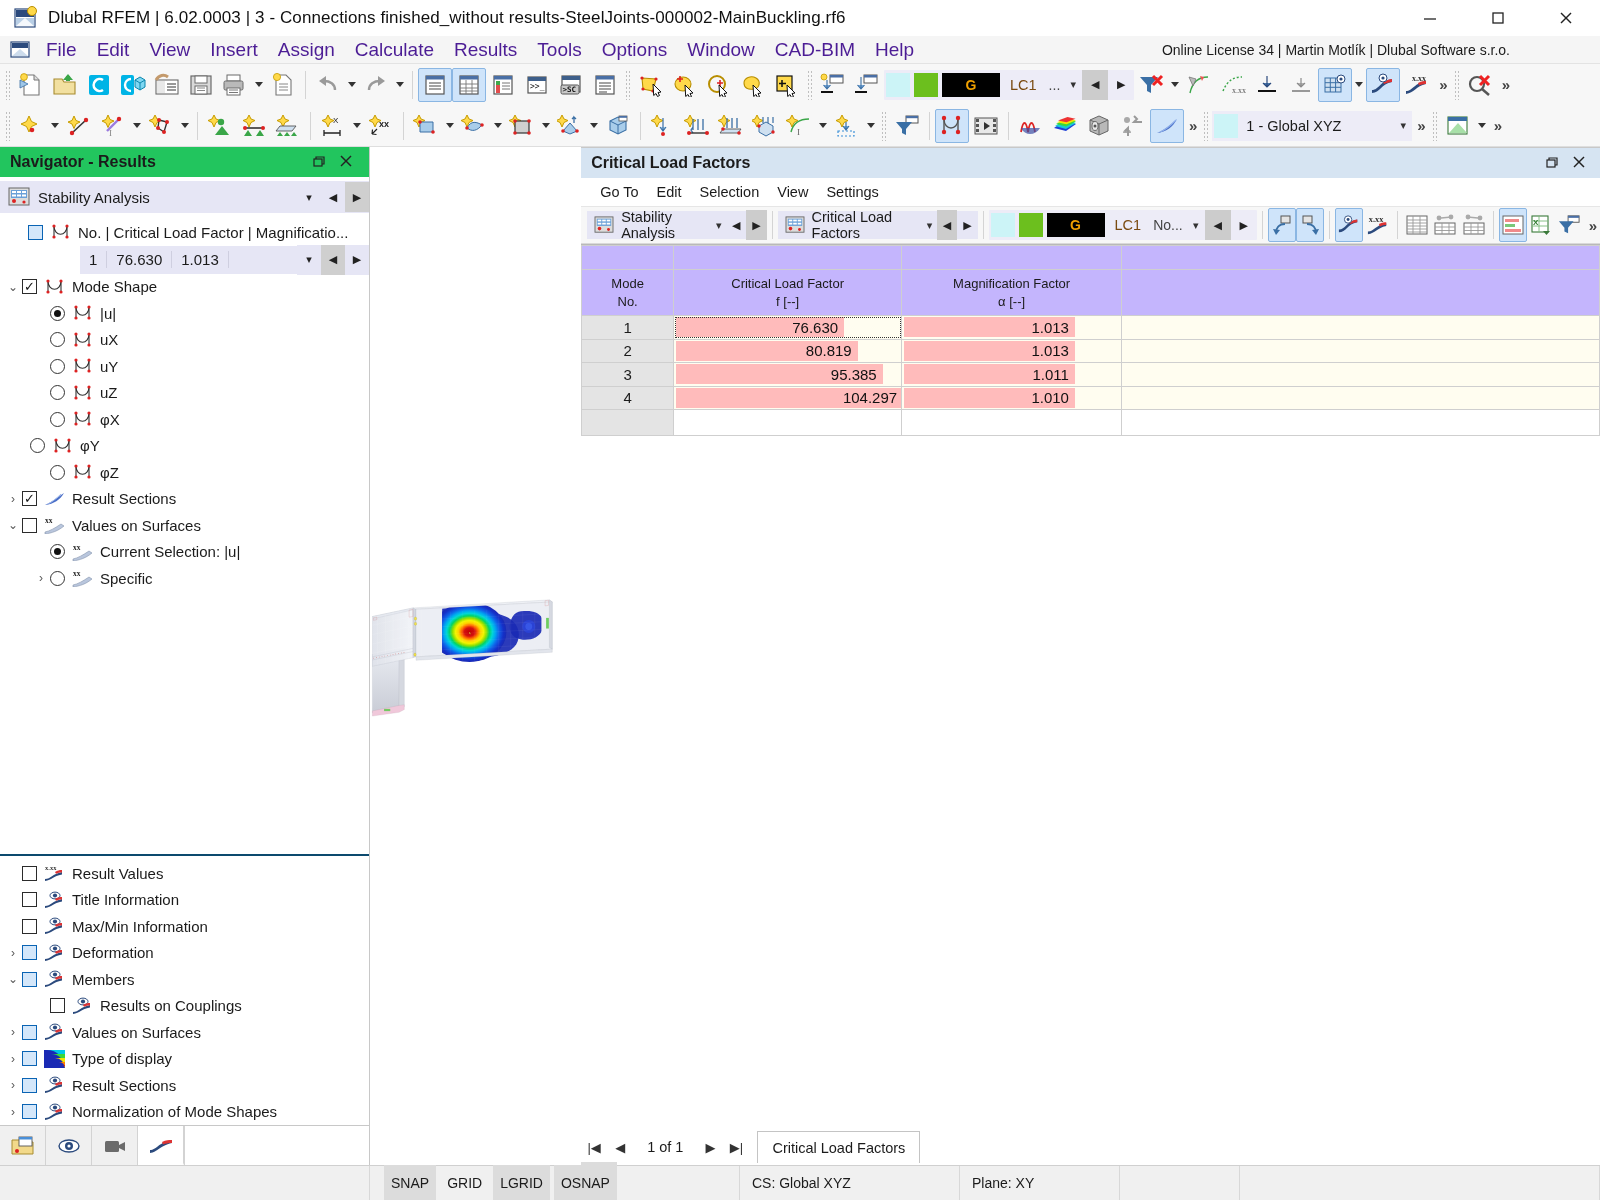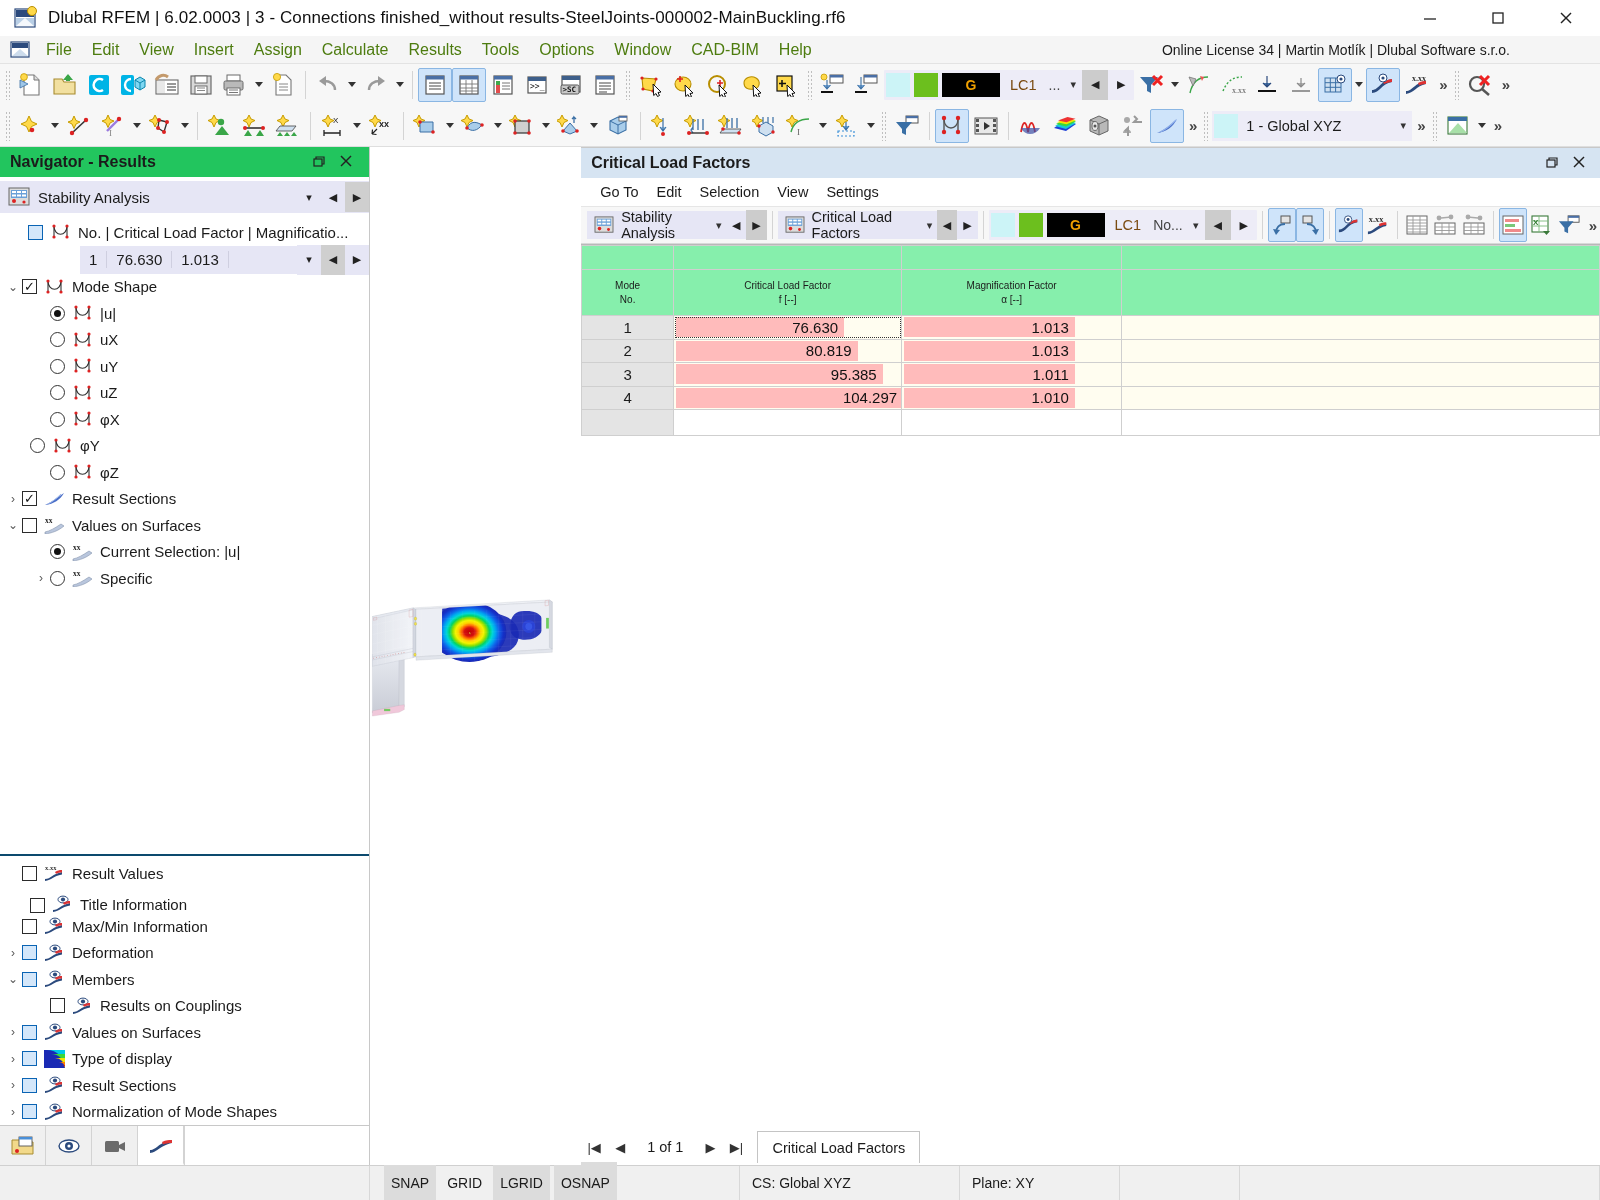--- a/index.html
+++ b/index.html
@@ -24,21 +24,21 @@
   .win-btns { margin-left: auto; display: flex; height: 36px; }
   .win-btn { width: 68px; height: 36px; display: flex; align-items: center; justify-content: center;
              font-size: 16px; color: #222; }
 
   
   .menubar {
     height: 28px; display: flex; align-items: center; background: #f5f5f5;
     border-bottom: 1px solid #e3e3e3; flex: 0 0 28px; padding-left: 4px;
   }
   .menubar .mb-icon { width: 22px; height: 20px; margin: 0 4px 0 6px; }
-  .menu-item { padding: 3px 10px; font-size: 16px; color: #4d7c0f; white-space: nowrap; }
+  .menu-item { padding: 3px 10px; font-size: 19px; color: #4c1d95; white-space: nowrap; }
   .license { margin-left: auto; margin-right: 90px; font-size: 14px; color: #1b1b1b; white-space: nowrap; }
 
   
   .toolbars { background: #f7f7f7; border-bottom: 1px solid #dedede; flex: 0 0 82px; }
   .tbrow { height: 41px; display: flex; align-items: center; padding-left: 2px; }
   .grip { width: 6px; height: 30px; margin: 0 3px;
           background-image: radial-gradient(#b9b9b9 1px, transparent 1px);
           background-size: 3px 4px; opacity:.9; }
   .tbtn { width: 34px; height: 34px; display:flex; align-items:center; justify-content:center;
           position: relative; border: 1px solid transparent; border-radius: 2px; }
@@ -129,21 +129,21 @@
   .res-toolbar { height:38px; display:flex; align-items:center; background:#f7f7f7;
                  border-top:1px solid #e6e6e6; border-bottom:1px solid #d9d9d9; padding-left:6px;}
   .rt-combo { display:flex; align-items:center; height:28px; background:#e6e6f5; }
   .rt-combo .ic { width:20px; height:18px; margin:0 7px; }
   .rt-combo .lbl { font-size:14.5px; padding-right:6px; }
 
   
   .tablewrap { flex:1 1 auto; overflow:hidden; background:#fff; border-top:1px solid #b9b9b9;}
   table.grid { border-collapse:collapse; width:100%; table-layout:fixed; }
   table.grid th, table.grid td { border:1px solid #cfcfcf; font-weight:normal; }
-  table.grid thead th { background:#86efac; font-size:10px; height:24px; padding:0; text-align:center;}
+  table.grid thead th { background:#c4b5fd; font-size:13px; height:24px; padding:0; text-align:center;}
   table.grid thead tr.hdr2 th { height:46px; vertical-align:middle; line-height:1.35;}
   .col-mode { width:92px; }
   .col-f { width:228px; }
   .col-a { width:220px; }
   td.rowhdr { background:#e4e4e4; text-align:center; font-size:15px; height:23.5px; }
   td.val { background:#fffdf0; padding:0; height:23.5px; }
   td.blank { background:#fffdf0; }
   .bar { background:#fbb; height:20px; display:flex; align-items:center; justify-content:flex-end;
          padding-right:6px; font-size:15px; color:#111; margin:1px 1px 1px 2px;}
   td.val.sel { outline:1.5px dotted #333; outline-offset:-2px; }
@@ -1032,21 +1032,21 @@
             <div class="trow" style="padding-left: 4px;">
               <span class="exp"></span>
               <span class="cbx dark"></span>
               <span class="ticon"><svg width="21" height="18" viewBox="0 0 21 18">
       <text x="1" y="6" font-size="6.5" font-weight="bold" fill="#333" font-family="serif">x.xx</text>
       <path d="M1 15c6 0 7-5 17-7v2.5C9 12 8 16 1 17z" fill="#2b4a7d"></path>
       <path d="M11 8c4-2 5-2 7-2v2.5c-3 0-3.5.4-6 1.2z" fill="#d33"></path>
                 </svg></span>
               <span class="tlabel">Result Values</span>
             </div>
-            <div class="trow" style="padding-left: 12px; align-items: flex-end;">
+            <div class="trow" style="padding-left: 4px;">
               <span class="exp"></span>
               <span class="cbx dark"></span>
               <span class="ticon"><svg width="21" height="18" viewBox="0 0 21 18">
       <ellipse cx="11" cy="4.5" rx="5" ry="3.4" fill="#fff" stroke="#2b4a7d" stroke-width="1"></ellipse>
       <circle cx="11" cy="4.5" r="2.1" fill="#2b4a7d"></circle>
       <path d="M1 15c6 0 7-5 17-7v2.5C9 12 8 16 1 17z" fill="#2b4a7d"></path>
       <path d="M11 8c4-2 5-2 7-2v2.5c-3 0-3.5.4-6 1.2z" fill="#d33"></path>
                 </svg></span>
               <span class="tlabel">Title Information</span>
             </div>

